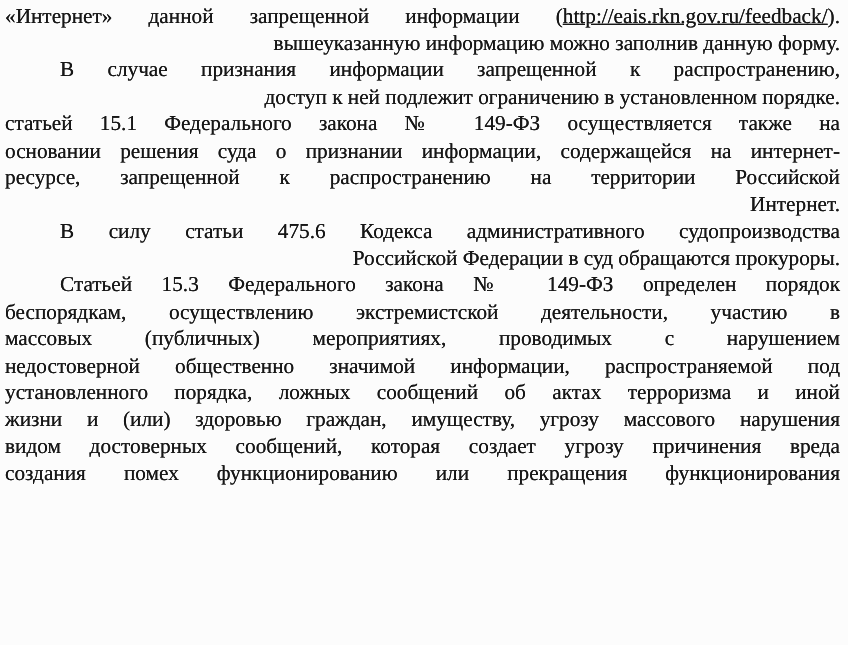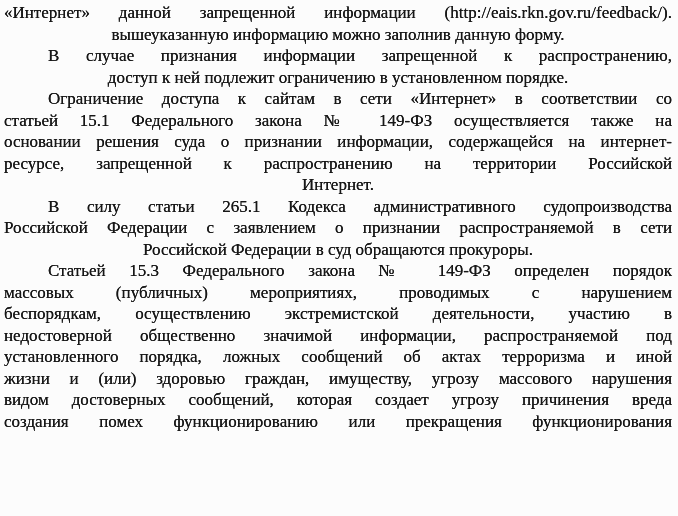--- a/index.html
+++ b/index.html
@@ -17,55 +17,54 @@
     padding: 2px 6px 0 4px;
     background: #fcfcfc;
     color: #171717;
     font-family: "Liberation Serif", "DejaVu Serif", serif;
     font-size: 17px;
     line-height: 21.5px;
     text-shadow: 0 0 0.5px currentColor; 
   }
   .ln {
     white-space: normal;
-    text-align: center;
+    text-align: right;
   }
   .ln.j {
     text-align: justify;
     text-align-last: justify;
     text-justify: inter-word;
   }
   .ln.i {
     text-indent: 44px;
   }
   a.link {
     color: inherit;
+    text-decoration: underline;
     cursor: pointer;
   }
 </style>
 </head>
 <body>
 
 <div class="page">
 
   <div class="ln j"><span>«Интернет» данной запрещенной информации (</span><a class="link">http://eais.rkn.gov.ru/feedback/</a><span>).</span></div>
 
   <div class="ln">вышеуказанную информацию можно заполнив данную форму.</div>
   <div class="ln j i">В случае признания информации запрещенной к распространению,</div>
   <div class="ln">доступ к ней подлежит ограничению в установленном порядке.</div>
-  <div class="ln j i">Ограничение доступа к сайтам в сети «Интернет» в соответствии со</div>
   <div class="ln j">статьей 15.1 Федерального закона № 149-ФЗ осуществляется также на</div>
   <div class="ln j">основании решения суда о признании информации, содержащейся на интернет-</div>
   <div class="ln j">ресурсе, запрещенной к распространению на территории Российской</div>
   <div class="ln">Интернет.</div>
-  <div class="ln j i">В силу статьи 265.1 Кодекса административного судопроизводства</div>
-  <div class="ln j">Российской Федерации с заявлением о признании распространяемой в сети</div>
+  <div class="ln j i">В силу статьи 475.6 Кодекса административного судопроизводства</div>
   <div class="ln">Российской Федерации в суд обращаются прокуроры.</div>
   <div class="ln j i">Статьей 15.3 Федерального закона № 149-ФЗ определен порядок</div>
+  <div class="ln j">беспорядкам, осуществлению экстремистской деятельности, участию в</div>
   <div class="ln j">массовых (публичных) мероприятиях, проводимых с нарушением</div>
-  <div class="ln j">беспорядкам, осуществлению экстремистской деятельности, участию в</div>
   <div class="ln j">недостоверной общественно значимой информации, распространяемой под</div>
   <div class="ln j">установленного порядка, ложных сообщений об актах терроризма и иной</div>
   <div class="ln j">жизни и (или) здоровью граждан, имуществу, угрозу массового нарушения</div>
   <div class="ln j">видом достоверных сообщений, которая создает угрозу причинения вреда</div>
   <div class="ln j">создания помех функционированию или прекращения функционирования</div>
 
 </div>
 
 </body></html>

